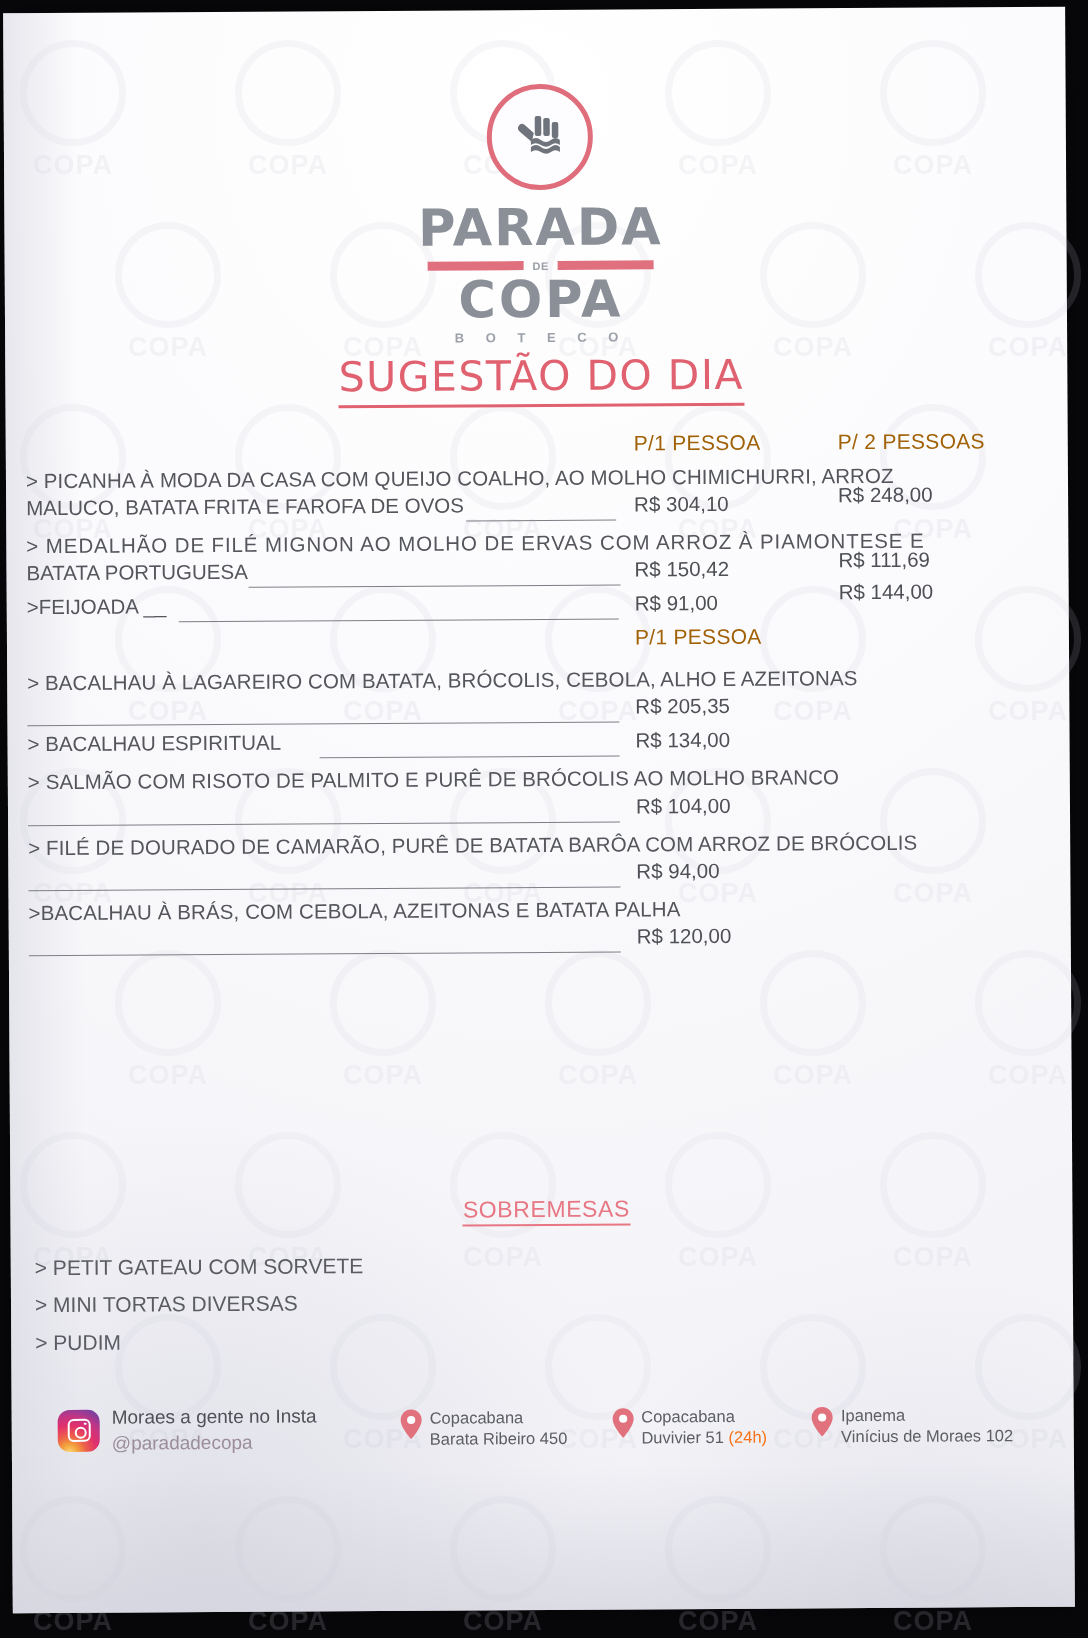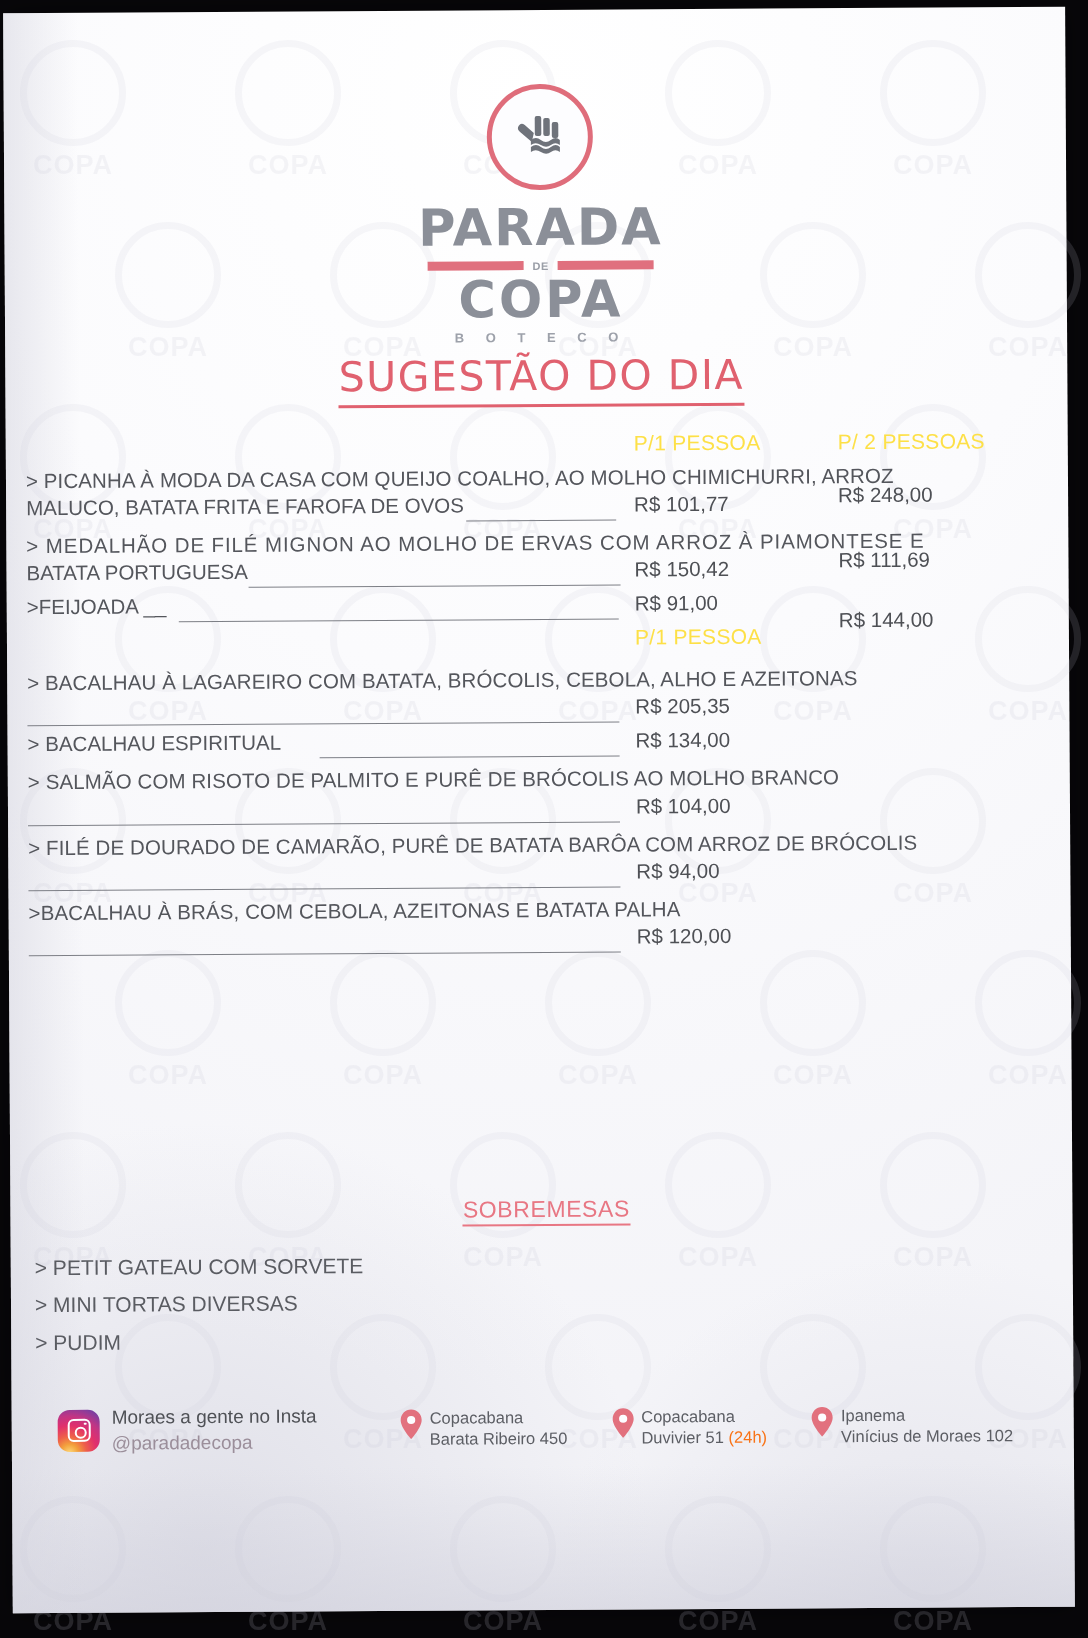--- a/index.html
+++ b/index.html
@@ -169,21 +169,21 @@
     top: 432px;
   }
 
   .col-heads {
     position: relative;
     height: 30px;
   }
   .col-head {
     position: absolute;
     font-size: 21px;
-    color: #fde047;
+    color: #a16207;
     letter-spacing: 0.3px;
     white-space: nowrap;
   }
   .col-head.c1 { left: 608px; }
   .col-head.c2 { left: 812px; }
 
   .group { position: relative; }
 
   .line {
     position: relative;
@@ -516,41 +516,41 @@
       <div class="col-heads">
         <div class="col-head c1">P/1 PESSOA</div>
         <div class="col-head c2">P/ 2 PESSOAS</div>
       </div>
 
       <div class="group">
         <div class="line">&gt; PICANHA À MODA DA CASA COM QUEIJO COALHO, AO MOLHO CHIMICHURRI, ARROZ</div>
         <div class="price-row">
           <div class="desc-tail">MALUCO, BATATA FRITA E FAROFA DE OVOS</div>
           <div class="leader" style="left:440px; width:150px;"></div>
-          <div class="price p1">R$ 101,77</div>
+          <div class="price p1">R$ 304,10</div>
           <div class="price p2" style="top:-8px;">R$ 248,00</div>
         </div>
       </div>
 
       <div class="group">
         <div class="line wide">&gt; MEDALHÃO DE FILÉ MIGNON AO MOLHO DE ERVAS COM ARROZ À PIAMONTESE E</div>
         <div class="price-row">
           <div class="desc-tail">BATATA PORTUGUESA</div>
           <div class="leader" style="left:222px; width:372px;"></div>
           <div class="price p1">R$ 150,42</div>
           <div class="price p2" style="top:-8px;">R$ 111,69</div>
         </div>
       </div>
 
       <div class="group">
         <div class="price-row">
           <div class="desc-tail">&gt;FEIJOADA __</div>
           <div class="leader" style="left:152px; width:440px;"></div>
           <div class="price p1">R$ 91,00</div>
-          <div class="price p2" style="top:-10px;margin-top:28px;">R$ 144,00</div>
+          <div class="price p2" style="top:-10px;">R$ 144,00</div>
         </div>
       </div>
 
       <div class="subhead">
         <div class="col-head c1">P/1 PESSOA</div>
       </div>
 
       <div class="group" style="margin-top:8px;">
         <div class="line">&gt; BACALHAU À LAGAREIRO COM BATATA, BRÓCOLIS, CEBOLA, ALHO E AZEITONAS</div>
         <div class="price-row">

